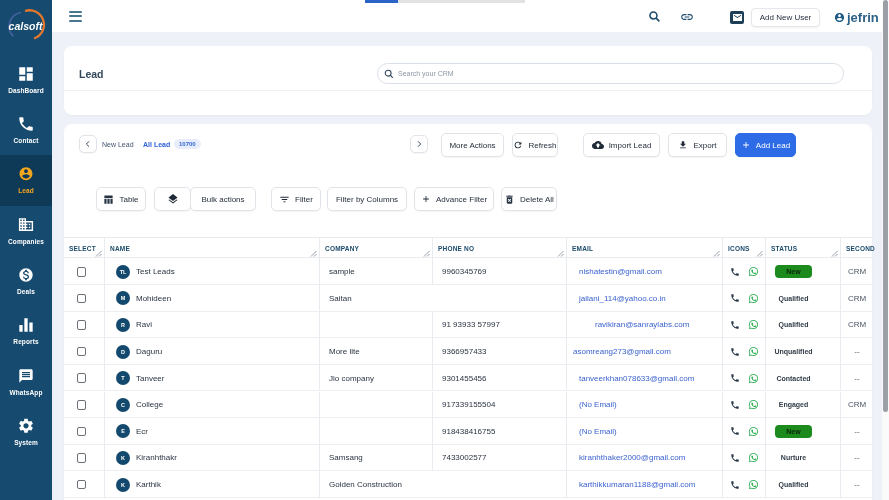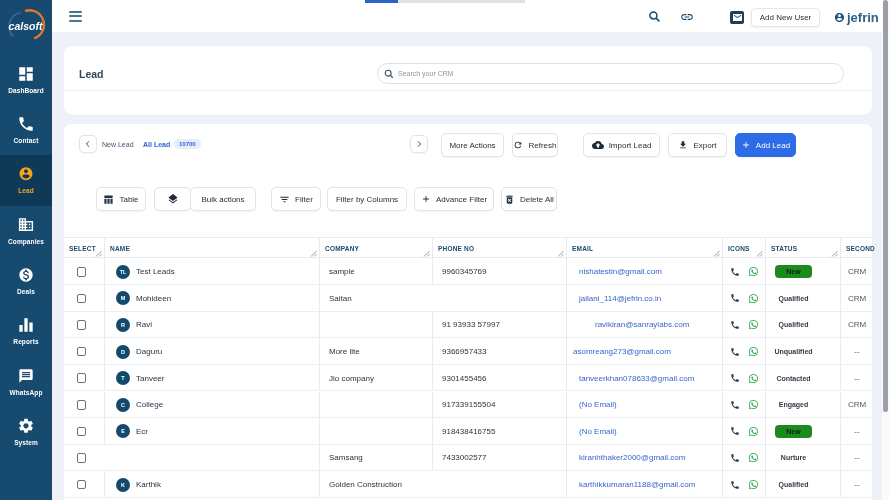--- a/index.html
+++ b/index.html
@@ -288,21 +288,21 @@
             <span class="badge-new">New</span>
           </div>
         <div class="cell vline statuscell crm" style="left:776px;width:33px">CRM</div>
       </div>
       <div class="row" style="top:161.1px">
         <div class="cell" style="left:0;width:40px;padding-left:0">
             <span class="cb"></span>
           </div>
         <div class="cell vline" style="left:40px;width:215px"><span class="avatar">M</span>Mohideen</div>
         <div class="cell vline" style="left:255px;width:113px">Saitan</div>
-        <div class="cell vline email" style="left:502px;width:156px;padding-left:12px">jailani_114@jefrin.co.in</div>
+        <div class="cell vline email" style="left:502px;width:156px;padding-left:12px">jailani_114@yahoo.co.in</div>
         <div class="cell vline" style="left:658px;width:43px;padding-left:0;justify-content:center;gap:8px">
             <svg width="10" height="10" viewBox="0 0 24 24" fill="#2c3a4a">
               <path d="M6.62 10.79c1.44 2.83 3.76 5.14 6.59 6.59l2.2-2.2c.27-.27.67-.36 1.02-.24 1.12.37 2.33.57 3.57.57.55 0 1 .45 1 1V20c0 .55-.45 1-1 1-9.39 0-17-7.61-17-17 0-.55.45-1 1-1h3.5c.55 0 1 .45 1 1 0 1.25.2 2.45.57 3.57.11.35.03.74-.25 1.02l-2.2 2.2z"></path>
             </svg>
             <svg width="11" height="11" viewBox="0 0 24 24" fill="#1faa4b">
               <path d="M12 2a10 10 0 0 0-8.6 15.1L2 22l5-1.3A10 10 0 1 0 12 2zm0 1.7a8.3 8.3 0 1 1-4.2 15.5l-.3-.2-3 .8.8-2.9-.2-.3A8.3 8.3 0 0 1 12 3.7zm-3.1 4c-.2 0-.5.1-.7.4-.2.3-.9.9-.9 2.2s.9 2.5 1 2.7c.1.2 1.8 2.9 4.5 3.9 2.2.9 2.7.7 3.2.7.5-.1 1.5-.6 1.7-1.2.2-.6.2-1.1.2-1.2-.1-.1-.2-.2-.5-.3l-1.7-.8c-.2-.1-.4-.1-.6.1l-.8 1c-.1.2-.3.2-.5.1-.3-.1-1.1-.4-2.1-1.3-.8-.7-1.3-1.5-1.4-1.8-.1-.3 0-.4.1-.5l.4-.5c.1-.2.2-.3.3-.5.1-.2 0-.4 0-.5l-.8-1.8c-.2-.5-.4-.4-.5-.4h-.4z"></path>
             </svg>
           </div>
         <div class="cell vline statuscell statusoff" style="left:701px;width:75px">
             <span style="font-weight:bold;font-size:7px;color:#313b46">Qualified</span>
@@ -411,20 +411,21 @@
           </div>
         <div class="cell vline statuscell statusoff" style="left:701px;width:75px">
             <span class="badge-new">New</span>
           </div>
         <div class="cell vline statuscell crm" style="left:776px;width:33px">--</div>
       </div>
       <div class="row" style="top:320.7px">
         <div class="cell" style="left:0;width:40px;padding-left:0">
             <span class="cb"></span>
           </div>
+        <div class="cell vline" style="left:40px;width:215px"><span class="avatar">K</span>Kiranhthakr</div>
         <div class="cell vline" style="left:255px;width:113px">Samsang</div>
         <div class="cell vline" style="left:368px;width:134px">7433002577</div>
         <div class="cell vline email" style="left:502px;width:156px;padding-left:12px">kiranhthaker2000@gmail.com</div>
         <div class="cell vline" style="left:658px;width:43px;padding-left:0;justify-content:center;gap:8px">
             <svg width="10" height="10" viewBox="0 0 24 24" fill="#2c3a4a">
               <path d="M6.62 10.79c1.44 2.83 3.76 5.14 6.59 6.59l2.2-2.2c.27-.27.67-.36 1.02-.24 1.12.37 2.33.57 3.57.57.55 0 1 .45 1 1V20c0 .55-.45 1-1 1-9.39 0-17-7.61-17-17 0-.55.45-1 1-1h3.5c.55 0 1 .45 1 1 0 1.25.2 2.45.57 3.57.11.35.03.74-.25 1.02l-2.2 2.2z"></path>
             </svg>
             <svg width="11" height="11" viewBox="0 0 24 24" fill="#1faa4b">
               <path d="M12 2a10 10 0 0 0-8.6 15.1L2 22l5-1.3A10 10 0 1 0 12 2zm0 1.7a8.3 8.3 0 1 1-4.2 15.5l-.3-.2-3 .8.8-2.9-.2-.3A8.3 8.3 0 0 1 12 3.7zm-3.1 4c-.2 0-.5.1-.7.4-.2.3-.9.9-.9 2.2s.9 2.5 1 2.7c.1.2 1.8 2.9 4.5 3.9 2.2.9 2.7.7 3.2.7.5-.1 1.5-.6 1.7-1.2.2-.6.2-1.1.2-1.2-.1-.1-.2-.2-.5-.3l-1.7-.8c-.2-.1-.4-.1-.6.1l-.8 1c-.1.2-.3.2-.5.1-.3-.1-1.1-.4-2.1-1.3-.8-.7-1.3-1.5-1.4-1.8-.1-.3 0-.4.1-.5l.4-.5c.1-.2.2-.3.3-.5.1-.2 0-.4 0-.5l-.8-1.8c-.2-.5-.4-.4-.5-.4h-.4z"></path>
             </svg>

